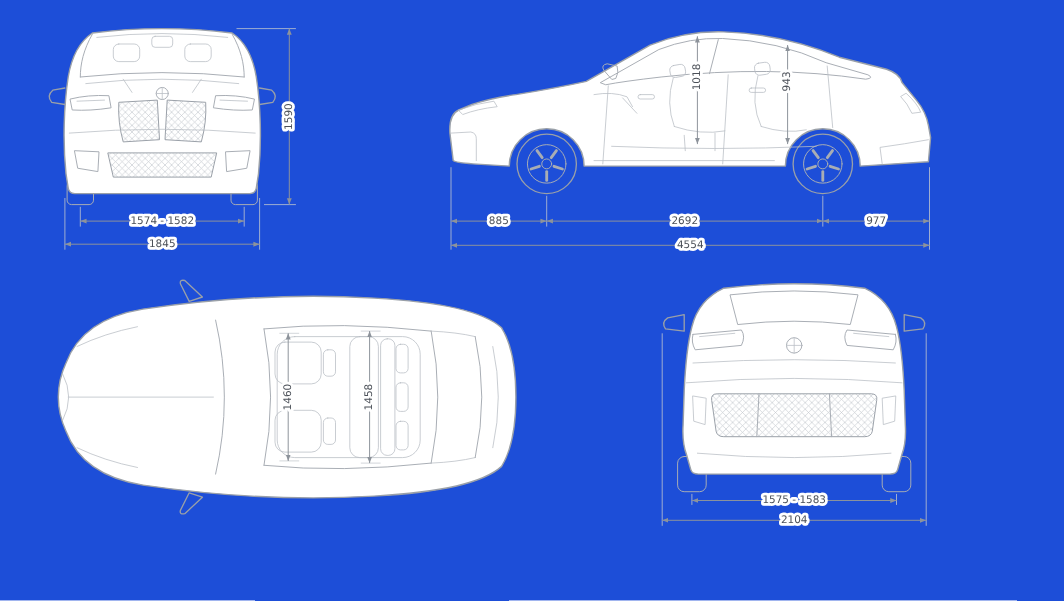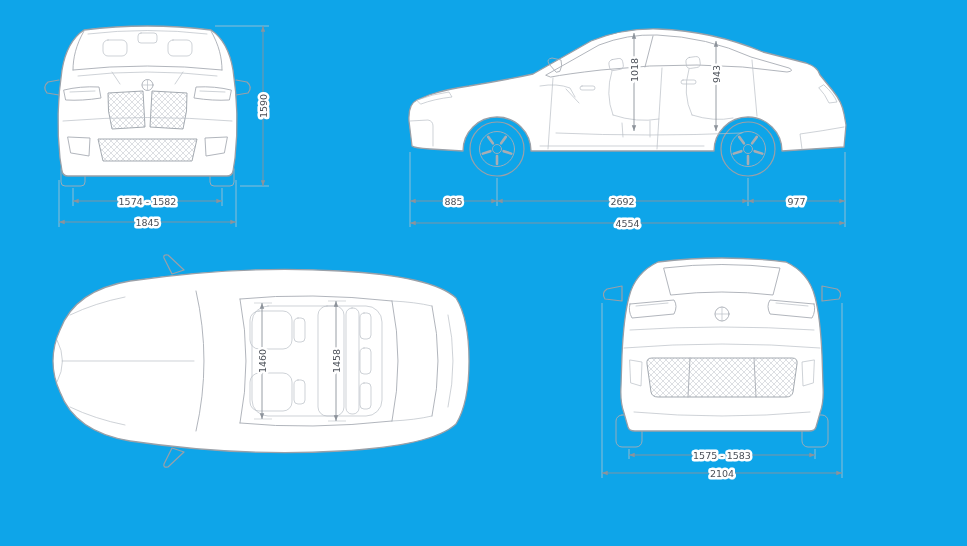--- a/index.html
+++ b/index.html
@@ -1,17 +1,17 @@
 <!DOCTYPE html>
 <html><head>
 <meta charset="utf-8">
 <style>
   html,body { margin:0; padding:0; background:#ffffff; }
   .canvas {
-    position:relative; width:967px; height:546px; background:#0ea5e9;
+    position:relative; width:967px; height:546px; background:#1d4ed8;
     font-family:"DejaVu Sans","Liberation Sans",sans-serif; overflow:hidden;
   }
   svg { display:block; }
   .v-outline { fill:#ffffff; stroke:#9aa0a8; stroke-width:1.3; stroke-linejoin:round; stroke-linecap:round; }
   .v-open    { fill:none;    stroke:#9aa0a8; stroke-width:1.2; stroke-linejoin:round; stroke-linecap:round; }
   .v-line    { fill:none;    stroke:#a8adb4; stroke-width:0.9; stroke-linecap:round; }
   .v-thin    { fill:none;    stroke:#b9bec5; stroke-width:0.7; stroke-linecap:round; }
   .v-mesh    { fill:url(#mesh); stroke:#9aa0a8; stroke-width:0.9; stroke-linejoin:round; }
   .spoke     { stroke:#a8adb4; stroke-width:2.6; stroke-linecap:round; }
   .dim-line  { stroke:#8d939b; stroke-width:0.9; fill:none; }

